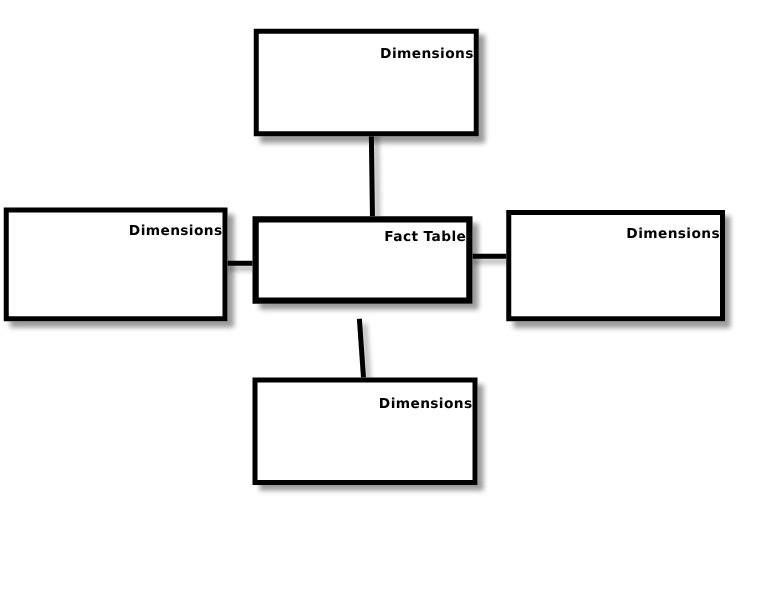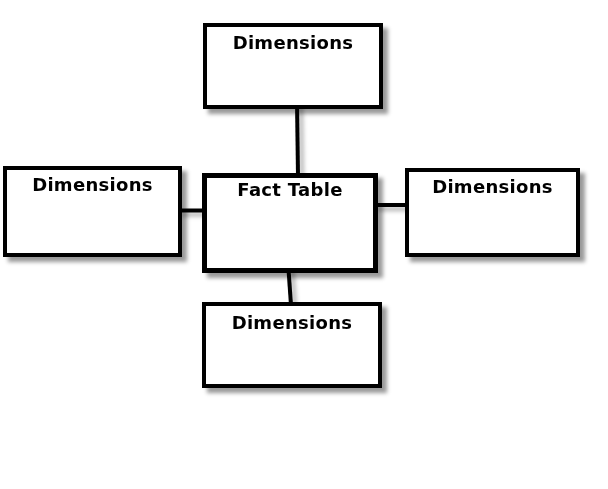--- a/index.html
+++ b/index.html
@@ -22,30 +22,30 @@
     z-index: 1;
     filter: drop-shadow(4px 4px 2px rgba(0,0,0,0.30));
   }
   .node {
     position: absolute;
     z-index: 2;
     box-sizing: border-box;
     background: #ffffff;
     border: 4px solid #000000;
     box-shadow: 5px 5px 4px rgba(0,0,0,0.40);
-    text-align: center;
+    text-align: right;
     color: #000000;
     font-weight: 700;
-    font-size: 18px;
+    font-size: 11px;
     letter-spacing: 0.3px;
     line-height: 17px;
   }
   .node-top    { left: 203px; top: 23px;  width: 180px; height: 86px; padding-top: 7px; }
   .node-left   { left: 3px;   top: 166px; width: 179px; height: 91px; padding-top: 6px; }
-  .node-center { left: 202px; top: 173px; width: 176px; height: 100px; padding-top: 3px; border-width: 5px; }
+  .node-center { left: 202px; top: 173px; width: 176px; height: 70px; padding-top: 3px; border-width: 5px; }
   .node-right  { left: 405px; top: 168px; width: 175px; height: 89px; padding-top: 6px; }
   .node-bottom { left: 202px; top: 302px; width: 180px; height: 86px; padding-top: 8px; }
   .node-label {
     display: inline-block;
   }
 </style>
 </head>
 <body>
 
 <div class="canvas">

